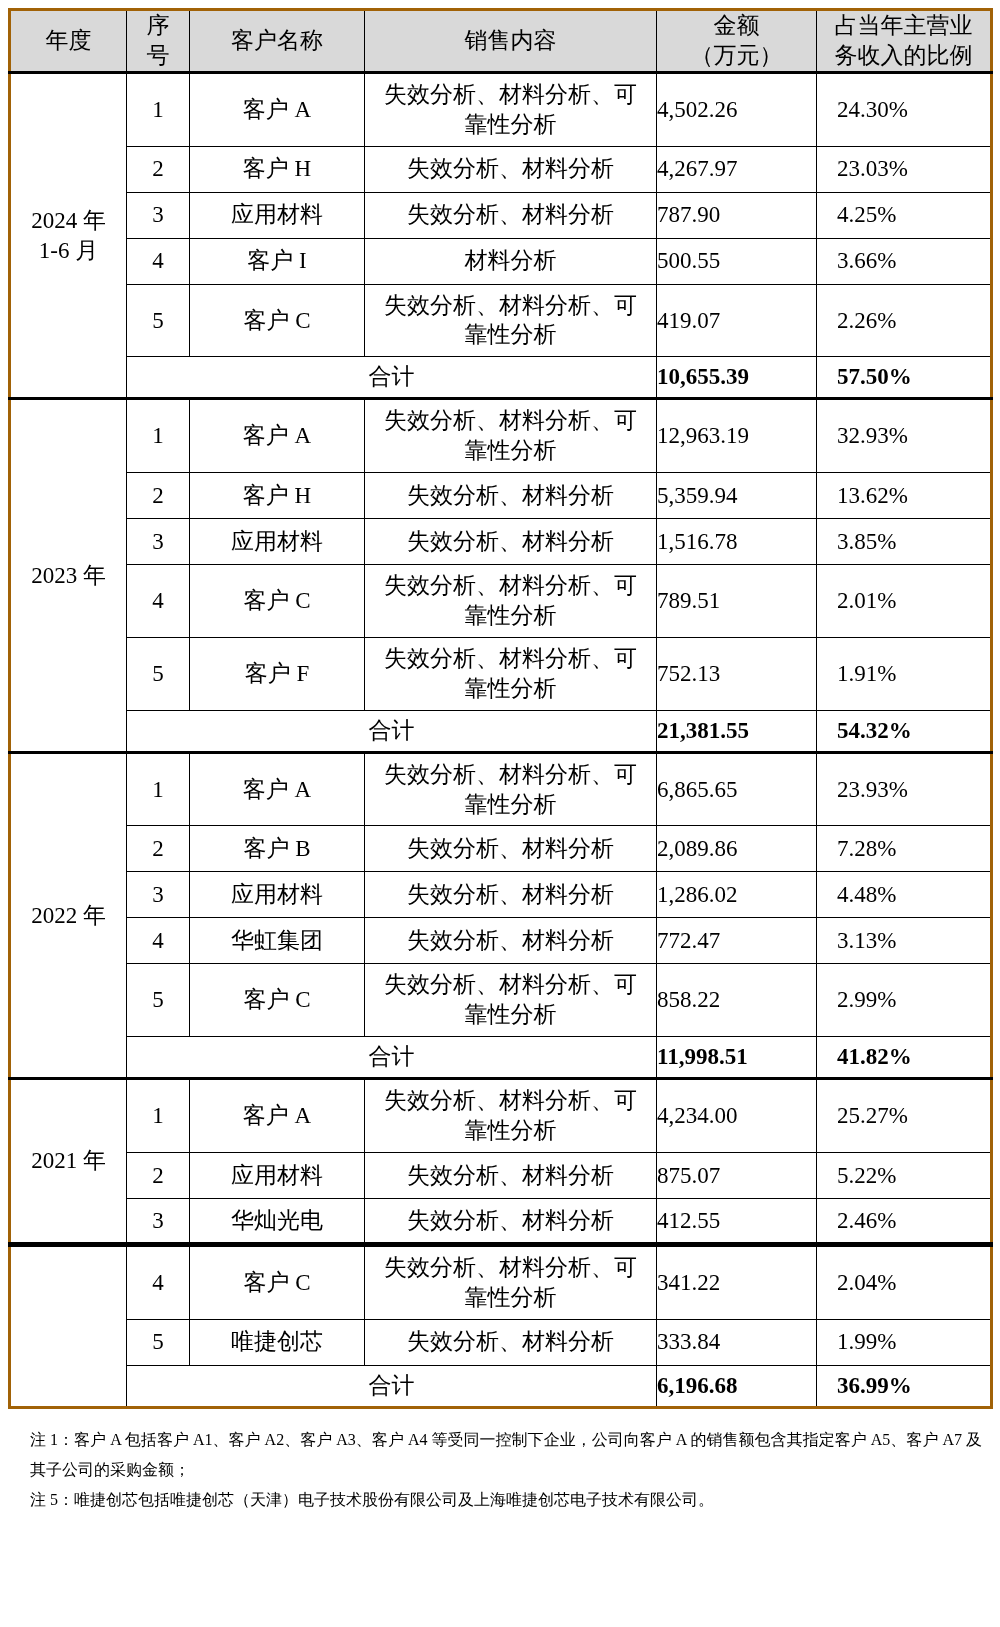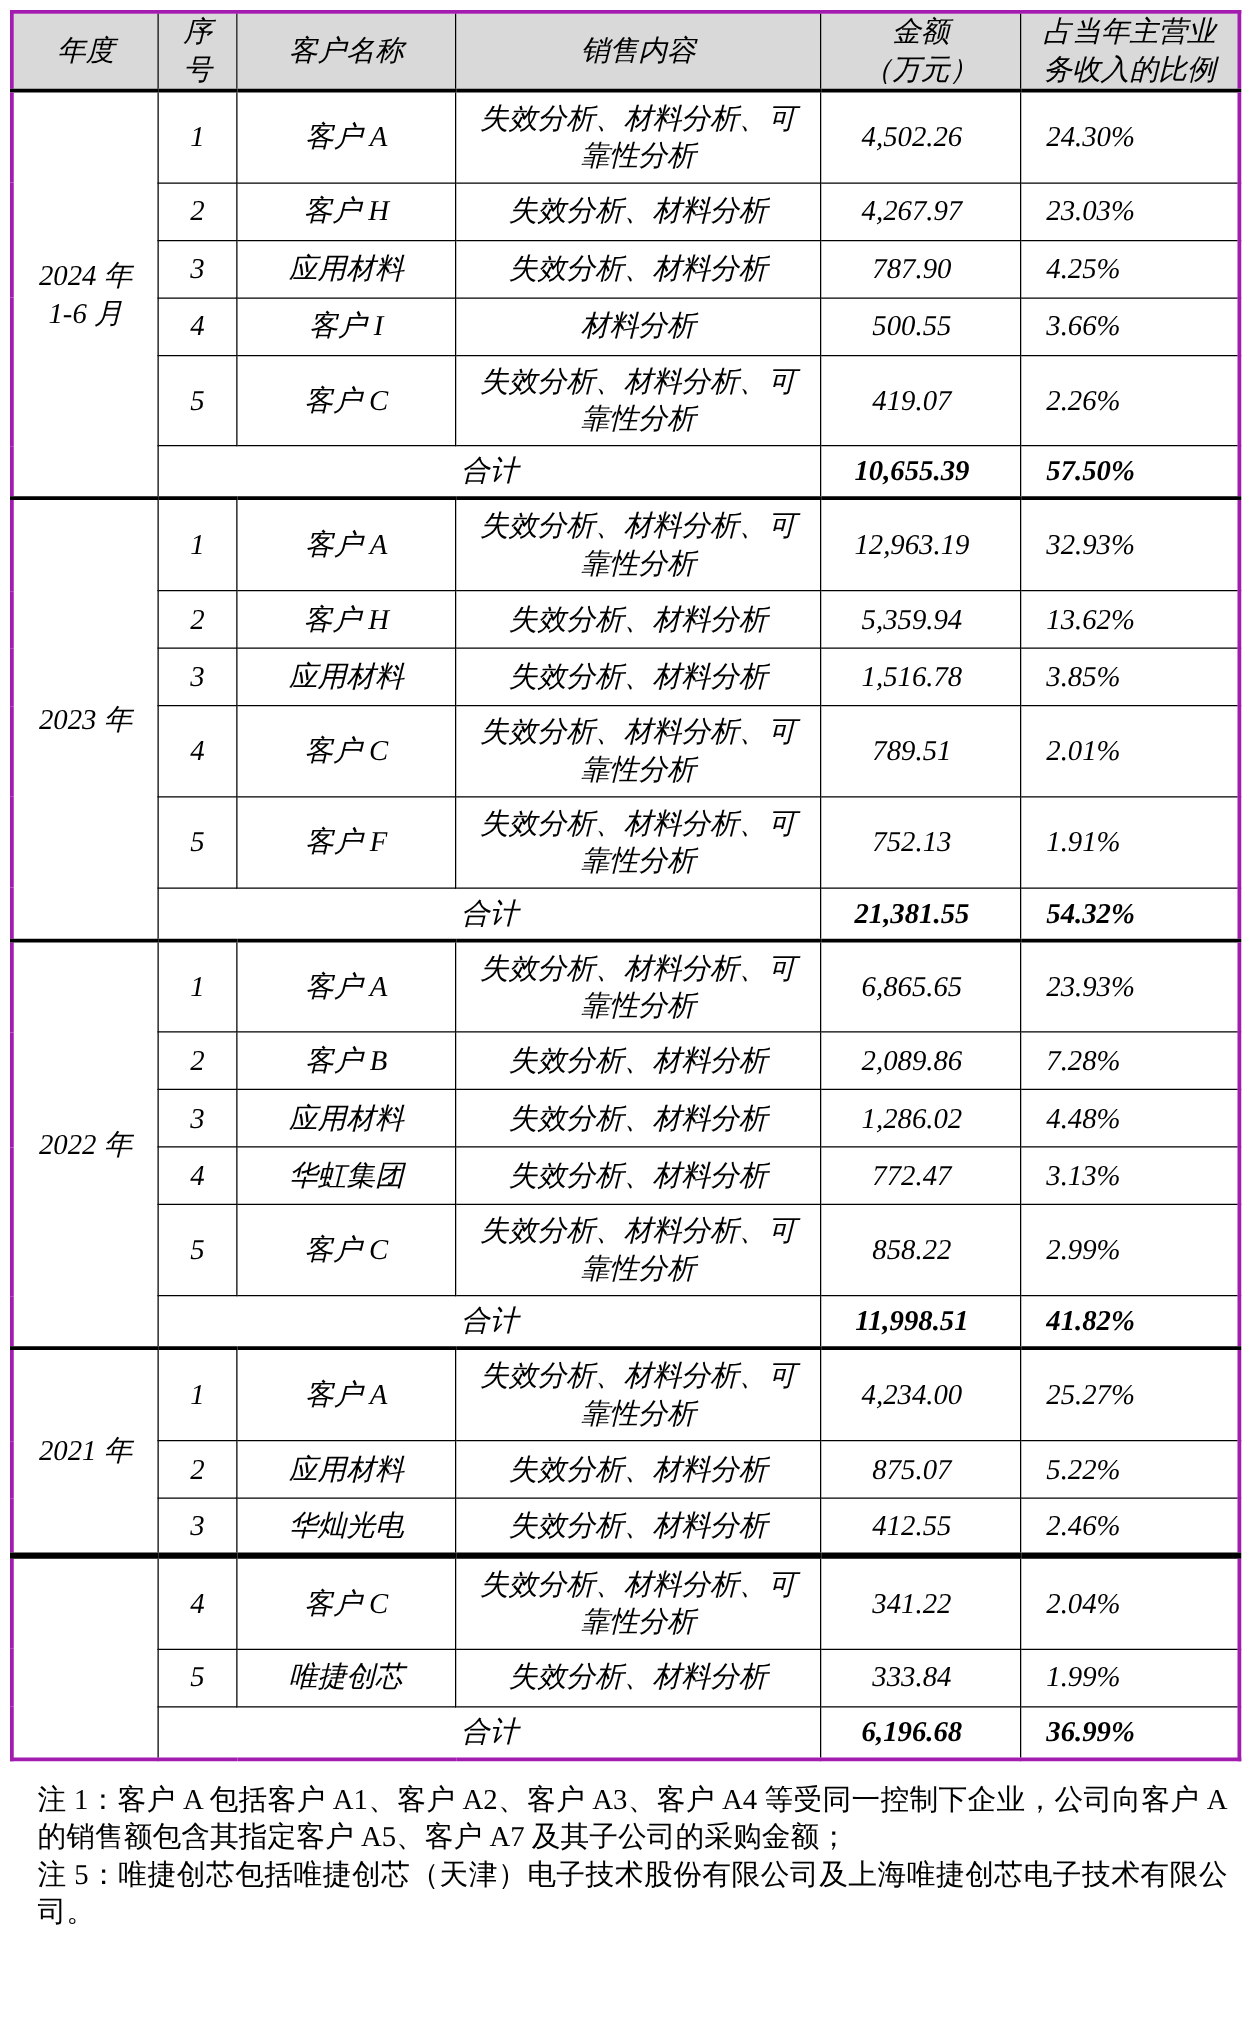--- a/index.html
+++ b/index.html
@@ -12,22 +12,21 @@
     font-family: "Liberation Serif", "DejaVu Serif", serif;
     color: #000000;
     overflow: hidden;
   }
 
   table.sales-table {
     border-collapse: collapse;
     table-layout: fixed;
     width: 982px;
     margin: 8px 0 0 8px;
-    border: 3px solid #a21caf;
-    font-style: italic;
+    border: 3px solid #a16207;
   }
   .sales-table th, .sales-table td {
     border: 1px solid #000;
     font-size: 23px;
     font-weight: normal;
     text-align: center;
     vertical-align: middle;
     padding: 0;
     line-height: 1.3;
     overflow: hidden;
@@ -38,27 +37,27 @@
     border-bottom: 3px solid #000;
     white-space: pre-line;
   }
   tr.row-tall  { height: 62px; }
   tr.row-short { height: 46px; }
   tr.total-row { height: 42px; }
   tr.group-start td { border-top: 3px solid #000; }
   tr.page-split td  { border-top: 5px solid #000; }
   td.year-cell   { white-space: pre-line; text-align: center; }
   td.content-cell { padding: 6px 8px; }
-  td.amount-cell { text-align: center; padding-right: 14px; }
+  td.amount-cell { text-align: left; padding-right: 14px; }
   td.ratio-cell  { text-align: left; padding-right: 9px; padding-left: 20px; }
   td.bold, .total-row td.amount-cell, .total-row td.ratio-cell { font-weight: bold; }
 
   .notes {
     margin: 16px 18px 0 30px;
-    font-size: 23px;
+    font-size: 16px;
     line-height: 30px;
     text-align: justify;
   }
   .notes p { margin: 0; }
 </style>
 </head>
 <body>
 
 <div class="page">
 

